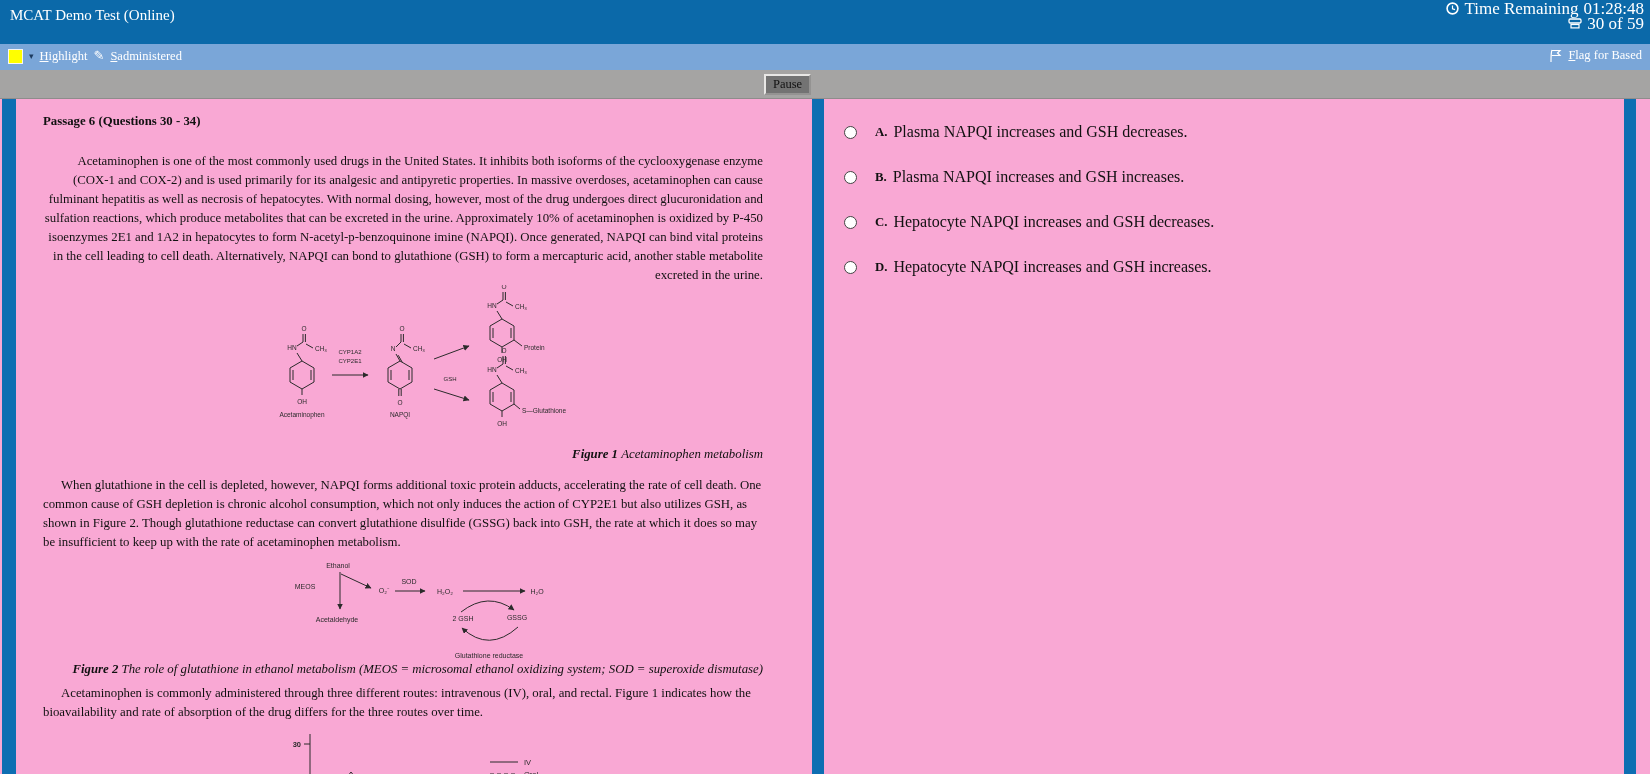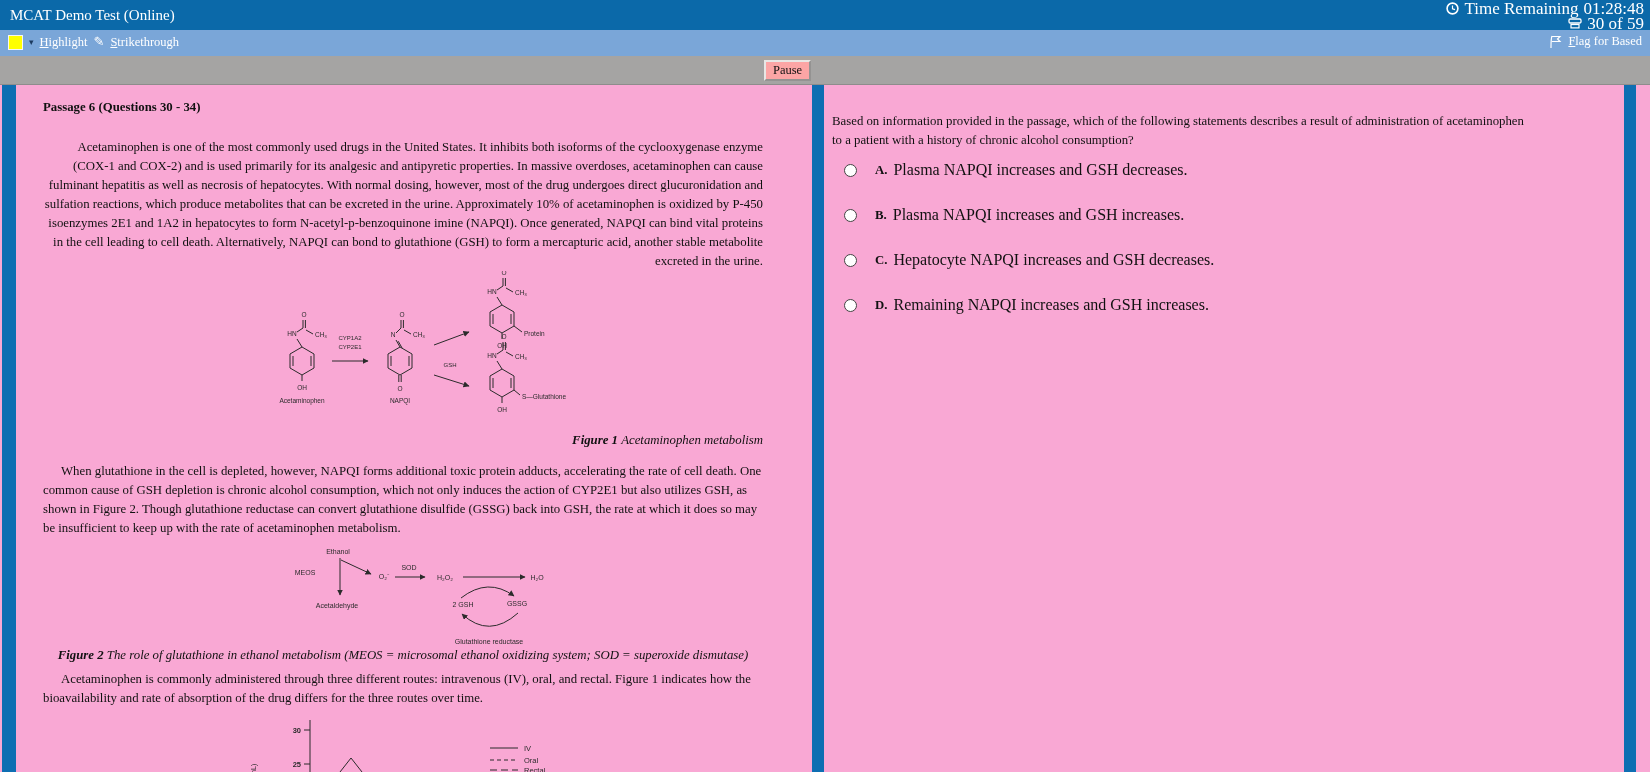--- a/index.html
+++ b/index.html
@@ -1,36 +1,36 @@
 <!DOCTYPE html>
 <html><head>
 <meta charset="utf-8">
 <style>
   * { margin:0; padding:0; box-sizing:border-box; }
   html,body { width:1650px; height:774px; overflow:hidden; background:#fff;
               font-family:"Liberation Serif", serif; color:#111; }
 
   
-  .titlebar { height:30px; background:#0b69a9; color:#fff; position:relative; }
+  .titlebar { height:44px; background:#0b69a9; color:#fff; position:relative; }
   .app-title { position:absolute; left:10px; top:7px; font-size:15px; }
   .titlebar-right { position:absolute; right:6px; top:1px; text-align:right; font-size:17px; line-height:15px; }
   .tb-row { display:flex; justify-content:flex-end; align-items:center; gap:5px; }
   .icon-svg { display:inline-block; vertical-align:middle; }
 
   .toolbar { height:26px; background:#7aa6d8; color:#fff; position:relative; font-size:12.5px; }
   .toolbar-left { position:absolute; left:8px; top:4px; display:flex; align-items:center; gap:6px; }
   .toolbar-right { position:absolute; right:8px; top:4px; display:flex; align-items:center; gap:5px; }
   .swatch { width:15px; height:15px; background:#ffff00; border:1px solid #f5f5f5; display:inline-block; }
   .caret { color:#1c3a5e; font-size:9px; line-height:15px; }
   .tool-label .u { text-decoration:underline; }
   .pencil { font-size:13px; color:#fff; }
 
   .pausebar { height:29px; background:#a5a4a3; position:relative; border-bottom:1px solid #8e8d8c; }
   .pause-btn { position:absolute; left:764px; top:4px; font-family:"Liberation Serif", serif;
-               font-size:12.5px; padding:1px 7px; background:#fca5a5; border:2px outset #e8e7e5; color:#111; }
+               font-size:12.5px; padding:1px 7px; background:#737373; border:2px outset #e8e7e5; color:#111; }
 
   
   .content { position:relative; width:1650px; height:687px; background:#f9a8d4; }
   .rail { position:absolute; top:0; bottom:0; background:#0e6eb2; }
   .rail-left   { left:2px;   width:14px; }
   .rail-center { left:812px; width:12px; }
   .rail-right  { left:1624px; width:12px; }
 
   .panel { position:absolute; top:0; bottom:0; overflow:hidden; }
   .passage-panel  { left:16px;  width:796px; padding:13px 49px 0 27px; }
@@ -46,21 +46,21 @@
   .figwrap-1 { height:160px; }
   .figwrap-2 { height:105px; margin-top:3px; }
   .figwrap-3 { height:70px;  margin-top:4px; }
   .figsvg { position:absolute; top:0; }
   .fig1-svg { left:207px; }
   .fig2-svg { left:242px; }
   .fig3-svg { left:197px; }
   .fig-caption { text-align:right; font-size:12.8px; line-height:19px; }
   .fig-caption .fc-label { font-weight:bold; font-style:italic; }
   .fig-caption .fc-text  { font-style:italic; }
-  .cap2 { text-align:center; }
+  .cap2 { text-align:right; }
 
   
   .q-text { margin-top:14px; font-size:12.8px; line-height:19px; max-width:705px; }
   .options { margin-top:13px; }
   .option-row { display:flex; align-items:center; margin-bottom:31px; height:14px; }
   .radio { width:13px; height:13px; border:1px solid #444; border-radius:50%; background:#fff;
            margin-left:12px; flex:0 0 13px; }
   .opt-letter { font-weight:bold; font-size:12.8px; margin-left:18px; }
   .opt-text { font-size:16px; margin-left:6px; }
 
@@ -90,21 +90,21 @@
     </div>
   </div>
 </div>
 
 <div class="toolbar">
   <div class="toolbar-left">
     <span class="swatch"></span>
     <span class="caret">▾</span>
     <span class="tool-label"><u class="u">H</u><span>ighlight</span></span>
     <span class="pencil">✎</span>
-    <span class="tool-label"><u class="u">S</u><span>trikethrough</span></span>
+    <span class="tool-label"><u class="u">S</u><span>administered</span></span>
   </div>
   <div class="toolbar-right">
     <svg class="icon-svg" width="15" height="15" viewBox="0 0 15 15">
         <path d="M3 14 C3 8 3 4 4 2" fill="none" stroke="#fff" stroke-width="1.2"></path>
         <path d="M4 2.5 H12 L9.5 5 L12 7.5 H3.7" fill="none" stroke="#fff" stroke-width="1.2"></path>
       </svg>
     <span class="tool-label"><u class="u">F</u><span>lag for Based</span></span>
   </div>
 </div>
 
@@ -259,37 +259,36 @@
           <line class="ln" x1="250" y1="48" x2="278" y2="48" stroke-width="1.4" stroke-dasharray="4,3"></line>
           <text x="284" y="51" font-size="7.5">Oral</text>
           <line class="ln" x1="250" y1="58" x2="278" y2="58" stroke-width="1.4" stroke-dasharray="7,4"></line>
           <text x="284" y="61" font-size="7.5">Rectal</text>
         </g>
       </svg>
     </div>
   </div>
 
   <div class="panel question-panel">
-    <div class="q-text">Based on information provided in the passage, which of the following statements describes a result of administration of acetaminophen to a patient with a history of chronic alcohol consumption?</div>
     <div class="options">
       <div class="option-row">
         <div class="radio"></div>
         <span class="opt-letter">A.</span>
         <span class="opt-text">Plasma NAPQI increases and GSH decreases.</span>
       </div>
       <div class="option-row">
         <div class="radio"></div>
         <span class="opt-letter">B.</span>
         <span class="opt-text">Plasma NAPQI increases and GSH increases.</span>
       </div>
       <div class="option-row">
         <div class="radio"></div>
         <span class="opt-letter">C.</span>
         <span class="opt-text">Hepatocyte NAPQI increases and GSH decreases.</span>
       </div>
       <div class="option-row">
         <div class="radio"></div>
         <span class="opt-letter">D.</span>
-        <span class="opt-text">Remaining NAPQI increases and GSH increases.</span>
+        <span class="opt-text">Hepatocyte NAPQI increases and GSH increases.</span>
       </div>
     </div>
   </div>
 </div>
 
 </body></html>

